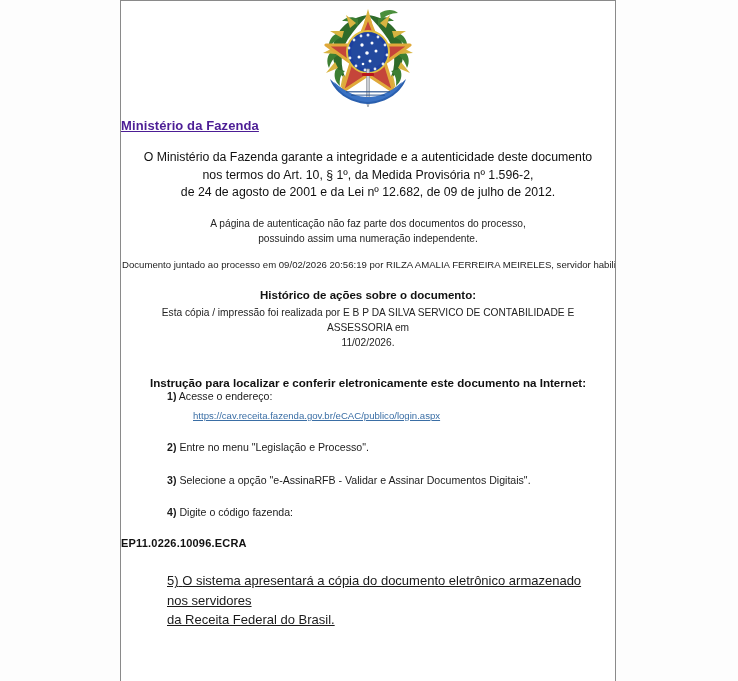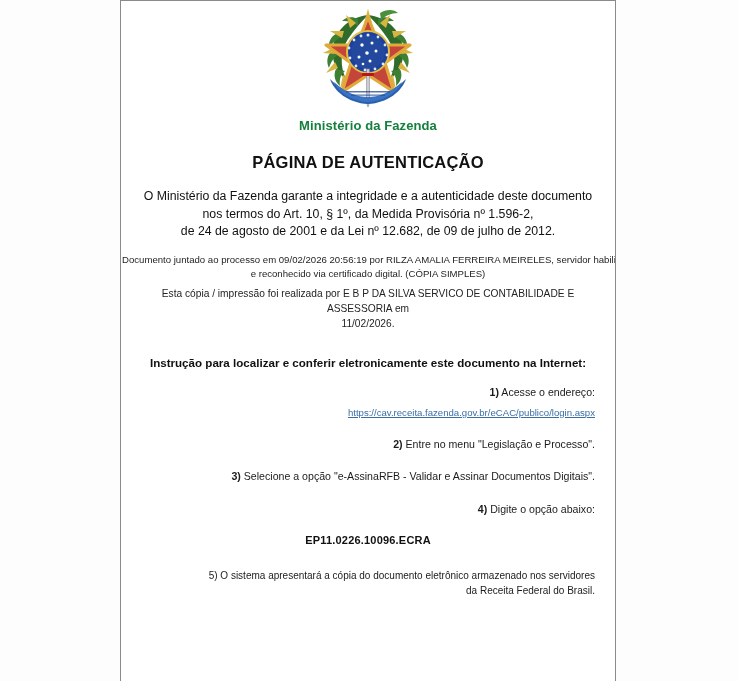--- a/index.html
+++ b/index.html
@@ -45,26 +45,26 @@
   }
 
   .crest {
     display: inline-block;
     width: 100px;
     height: 104px;
     line-height: 0;
   }
 
   .ministry-name {
-    text-align: center;
     font-size: 13px;
     font-weight: bold;
-    color: #15803d;
+    color: #4c1d95;
     margin-top: 3px;
     letter-spacing: 0.1px;
+    text-decoration: underline;
   }
 
   .doc-title {
     text-align: center;
     font-size: 16.5px;
     font-weight: bold;
     margin-top: 20px;
     letter-spacing: 0.2px;
   }
 
@@ -114,24 +114,22 @@
   }
 
   .instr-head {
     text-align: center;
     font-size: 11.6px;
     font-weight: bold;
     margin-top: 25px;
   }
 
   .steps {
-    margin-top: 16px;
     padding-left: 46px;
     padding-right: 20px;
-    text-align: right;
   }
 
   .step {
     font-size: 10.6px;
     line-height: 1.45;
     color: #1b1b1b;
     margin-bottom: 17px;
   }
   .step .num { font-weight: bold; }
 
@@ -140,32 +138,33 @@
     padding-left: 26px;
   }
   .url {
     font-size: 9.6px;
     color: #3a6ea5;
     text-decoration: underline;
     word-break: break-all;
   }
 
   .code {
-    text-align: center;
+    text-align: left;
     font-size: 11px;
     font-weight: bold;
     letter-spacing: 0.2px;
     margin-top: 6px;
     margin-bottom: 22px;
   }
 
   .step-last {
-    font-size: 10px;
+    font-size: 13px;
     line-height: 1.5;
     color: #1b1b1b;
+    text-decoration: underline;
   }
 </style>
 </head>
 <body>
 
 <div id="page-wrap">
 
   <div id="sheet">
 
     <div class="crest-block">
@@ -239,34 +238,37 @@
           <g fill="#1f4a8a" opacity="0.75">
             <rect x="28" y="84" width="44" height="1.4" rx="0.7"></rect>
             <rect x="33" y="87.5" width="34" height="1.2" rx="0.6"></rect>
           </g>
         </svg>
       </span>
     </div>
 
     <div class="ministry-name">Ministério da Fazenda</div>
 
-    <div class="doc-title">PÁGINA DE AUTENTICAÇÃO</div>
 
     <div class="guarantee">
       <div>O Ministério da Fazenda garante a integridade e a autenticidade deste documento</div>
       <div>nos termos do Art. 10, § 1º, da Medida Provisória nº 1.596-2,</div>
       <div>de 24 de agosto de 2001 e da Lei nº 12.682, de 09 de julho de 2012.</div>
     </div>
 
+    <div class="note">
+      <div>A página de autenticação não faz parte dos documentos do processo,</div>
+      <div>possuindo assim uma numeração independente.</div>
+    </div>
 
     <div class="joined">
       <div>Documento juntado ao processo em 09/02/2026 20:56:19 por RILZA AMALIA FERREIRA MEIRELES, servidor habilitado</div>
-      <div class="l2">e reconhecido via certificado digital. (CÓPIA SIMPLES)</div>
-    </div>
-
+    </div>
+
+    <div class="section-head">Histórico de ações sobre o documento:</div>
 
     <div class="history">
       <div>Esta cópia / impressão foi realizada por E B P DA SILVA SERVICO DE CONTABILIDADE E ASSESSORIA em</div>
       <div>11/02/2026.</div>
     </div>
 
     <div class="instr-head">Instrução para localizar e conferir eletronicamente este documento na Internet:</div>
 
     <div class="steps">
 
@@ -283,21 +285,21 @@
         <span>Entre no menu "Legislação e Processo".</span>
       </div>
 
       <div class="step">
         <span class="num">3)</span>
         <span>Selecione a opção "e-AssinaRFB - Validar e Assinar Documentos Digitais".</span>
       </div>
 
       <div class="step">
         <span class="num">4)</span>
-        <span>Digite o opção abaixo:</span>
+        <span>Digite o código fazenda:</span>
       </div>
     </div>
 
     <div class="code">EP11.0226.10096.ECRA</div>
 
     <div class="steps">
       <div class="step-last">
         <span class="num">5)</span>
         <span>O sistema apresentará a cópia do documento eletrônico armazenado nos servidores</span>
         <div>da Receita Federal do Brasil.</div>

